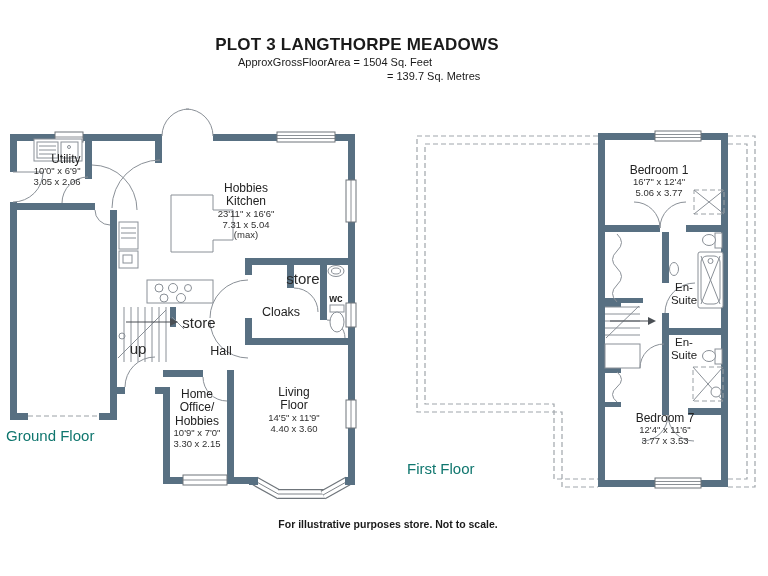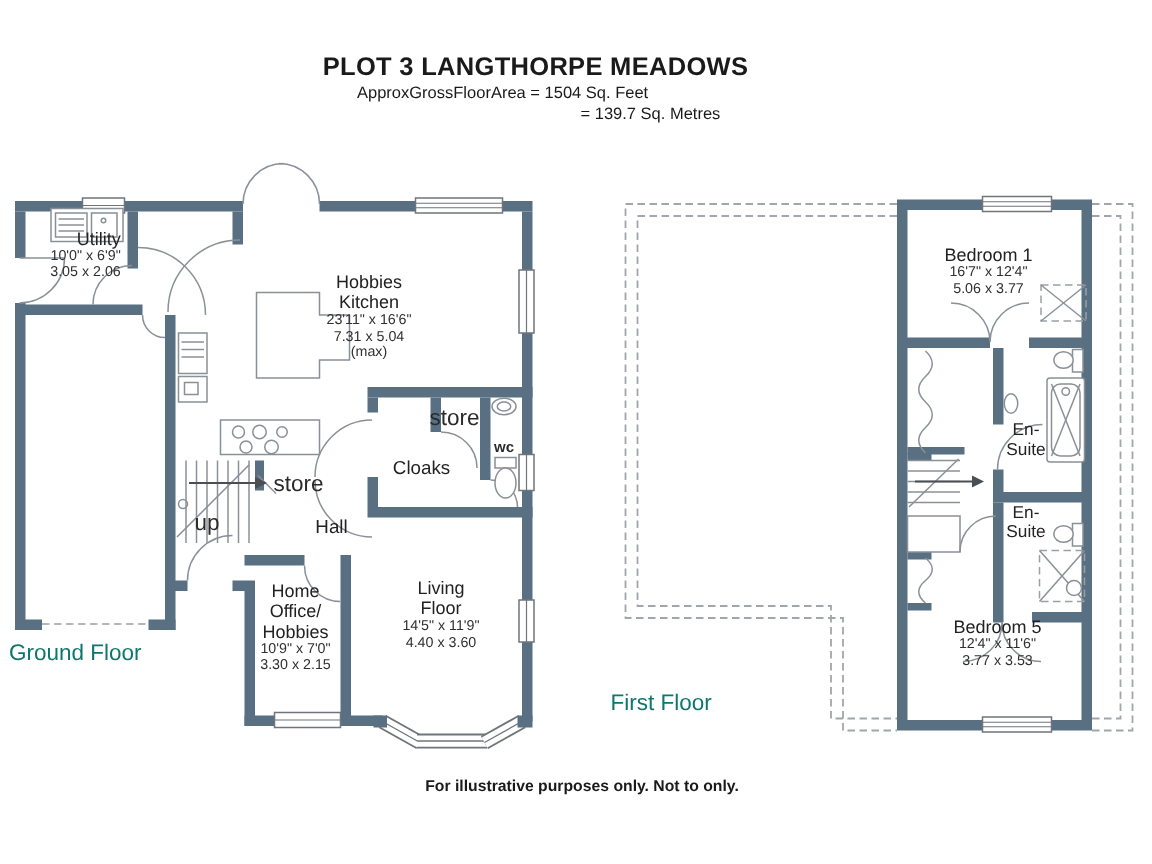--- a/index.html
+++ b/index.html
@@ -302,21 +302,21 @@
   </div>
   <div class="lbl" style="left:684px;top:281px;">
     <div class="ens">En-</div>
     <div class="ens">Suite</div>
   </div>
   <div class="lbl" style="left:684px;top:336px;">
     <div class="ens">En-</div>
     <div class="ens">Suite</div>
   </div>
   <div class="lbl" style="left:665px;top:412px;">
-    <div class="room-name">Bedroom 5</div>
+    <div class="room-name">Bedroom 7</div>
     <div class="room-dim">12'4" x 11'6"</div>
     <div class="room-dim">3.77 x 3.53</div>
   </div>
 
   <div class="floor-label" style="left:6px;top:427px;">Ground Floor</div>
   <div class="floor-label" style="left:407px;top:428px;margin-top:32px;">First Floor</div>
-  <div class="footer" style="left:388px;top:518px;">For illustrative purposes only. Not to only.</div>
+  <div class="footer" style="left:388px;top:518px;">For illustrative purposes store. Not to scale.</div>
 </div>
 
 </body></html>

